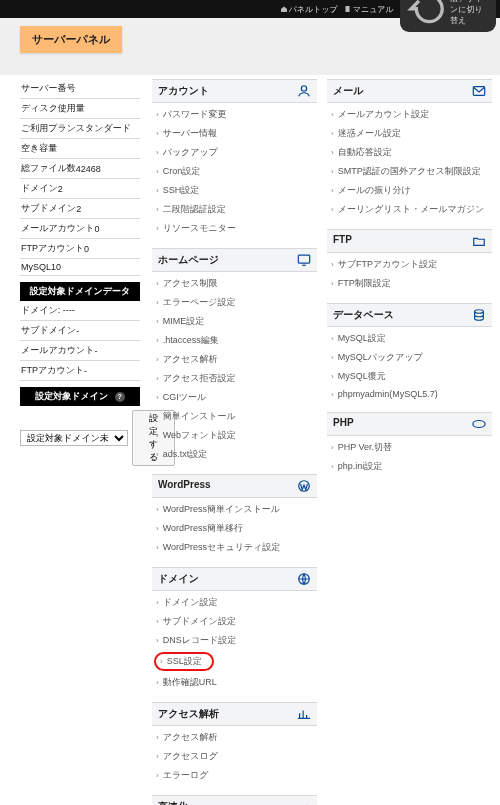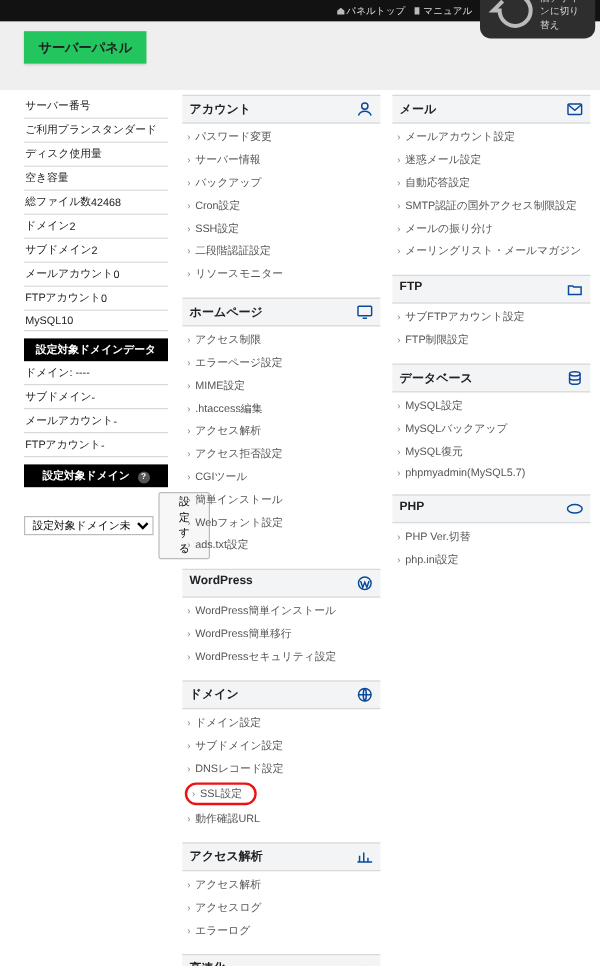--- a/index.html
+++ b/index.html
@@ -44,21 +44,21 @@
     background:#2e2e2e;border-radius:9px;padding:2px 6px;
     font-size:8px;color:#ddd;
   }
   
   .band{
     background:var(--panel);
     padding:8px 0 22px;
   }
   .title-card{
     display:inline-block;
-    background:#22c55e;
+    background:#fdba74;
     padding:6px 12px;
     margin-left:20px;
     font-size:11px;
     font-weight:600;
     box-shadow:0 1px 2px rgba(0,0,0,.15);
   }
   
   .page{
     display:flex;
     padding:4px 8px 24px 20px;
@@ -208,26 +208,26 @@
 
 <div class="page">
 
   <aside class="sidebar">
     <div id="account-rows">
         <div class="kv-row">
           <span>サーバー番号</span>
           <span class="val"><span class="blackbar"></span></span>
         </div>
         <div class="kv-row">
+          <span>ディスク使用量</span>
+          <span class="val"><span class="blackbar"></span></span>
+        </div>
+        <div class="kv-row">
           <span>ご利用プラン</span>
           <span class="val">スタンダード</span>
-        </div>
-        <div class="kv-row">
-          <span>ディスク使用量</span>
-          <span class="val"><span class="blackbar"></span></span>
         </div>
         <div class="kv-row">
           <span>空き容量</span>
           <span class="val"><span class="blackbar"></span></span>
         </div>
         <div class="kv-row">
           <span>総ファイル数</span>
           <span class="val">42468</span>
         </div>
         <div class="kv-row">

